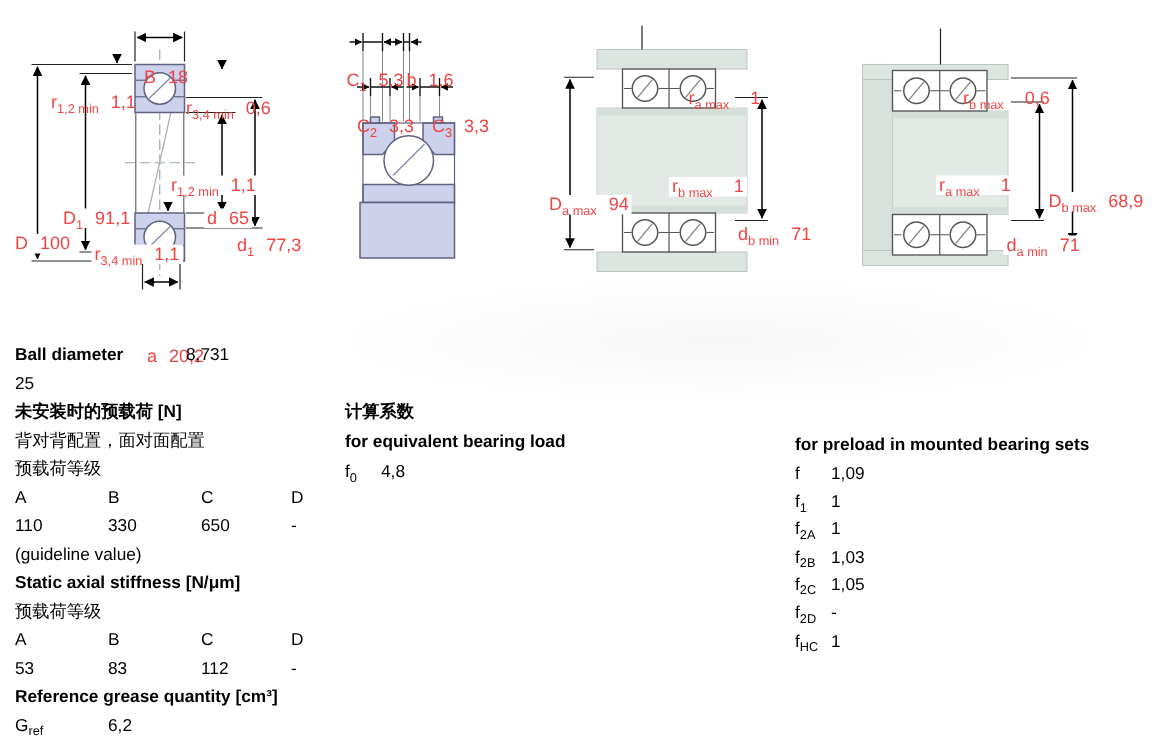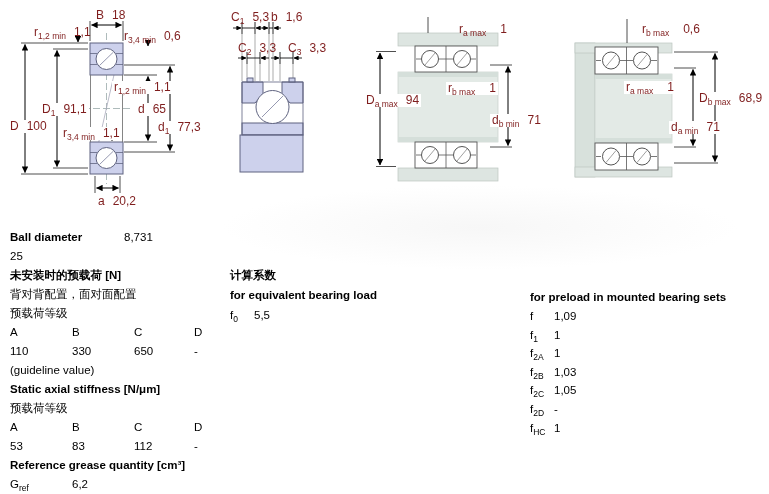--- a/index.html
+++ b/index.html
@@ -1,20 +1,20 @@
 <!DOCTYPE html>
 <html><head>
 <meta charset="utf-8">
 <style>
   html,body{margin:0;padding:0;background:#fff;}
   #screen{position:relative;width:769px;height:494px;background:#fff;overflow:hidden;
           font-family:"Liberation Sans","DejaVu Sans",sans-serif;color:#000;}
   svg{position:absolute;}
   
-  .dim{position:absolute;font-size:12px;line-height:13px;white-space:nowrap;color:#7f1d1d;}
+  .dim{position:absolute;font-size:12px;line-height:13px;white-space:nowrap;color:#ef4444;margin-top:36px;}
   .dim sub{font-size:8.5px;line-height:6px;}
   .dim .v{margin-left:8px;}
   .dim.wgap .v{margin-left:14px;}
   .dim.bg{background:#fff;padding:0 2px;}
   
   .col{position:absolute;font-size:11.5px;line-height:19px;}
   .row{height:19px;white-space:nowrap;gap:12px;}
   .pair{display:grid;grid-template-columns:102px 1fr;}
   .abcd{display:grid;grid-template-columns:50px 50px 48px 1fr;}
   .gref{display:grid;grid-template-columns:50px 1fr;}
@@ -320,21 +320,21 @@
       <span><span>G</span><sub>ref</sub></span>
       <span>6,2</span>
     </div>
   </div>
 
   <div class="col mcol" style="left:230px;top:266px;width:200px">
     <div class="row bold">计算系数</div>
     <div class="row bold">for equivalent bearing load</div>
     <div class="frow">
       <span><span>f</span><sub>0</sub></span>
-      <span>5,5</span>
+      <span>4,8</span>
     </div>
   </div>
 
   <div class="col" style="left:530px;top:288px;width:230px">
     <div class="fhead bold">for preload in mounted bearing sets</div>
     <div class="frow">
       <span><span>f</span><sub></sub></span>
       <span>1,09</span>
     </div>
     <div class="frow">

